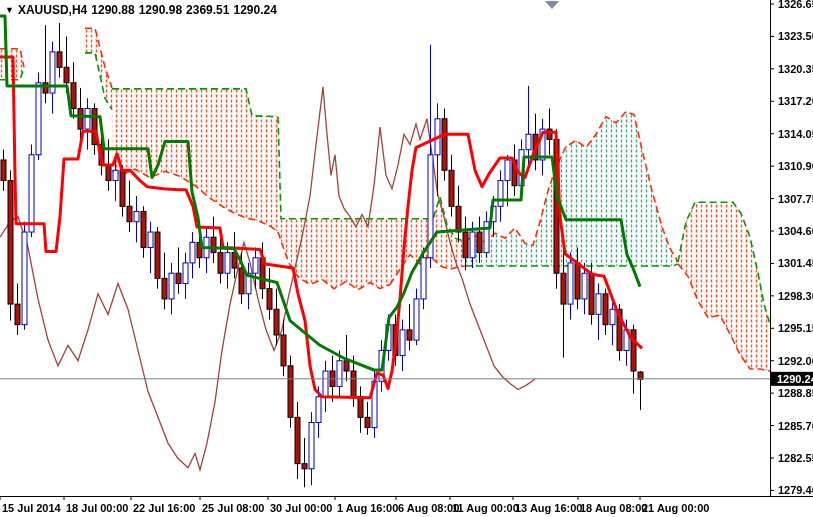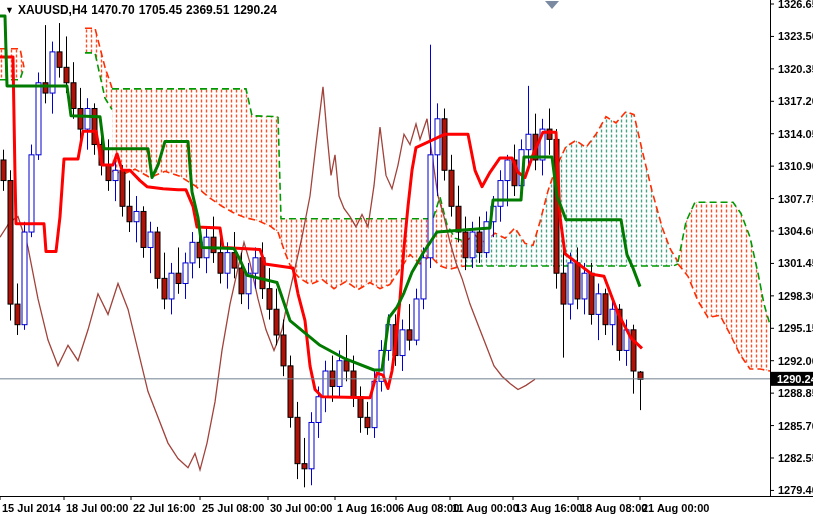--- a/index.html
+++ b/index.html
@@ -12,21 +12,21 @@
   svg{position:absolute;left:0;top:0;}
   text{font-family:"Liberation Sans",sans-serif;}
   .axis-label{font-size:11px;font-weight:bold;fill:#000;}
   .tag-text{font-size:11px;font-weight:bold;fill:#fff;}
 </style>
 </head>
 <body>
 
 <div id="app">
   <div id="quote-line">
-    <span id="quote-marker">▼</span><span>XAUUSD,H4</span><span>1470.70</span><span>1705.45</span><span>2369.51</span><span>1290.24</span>
+    <span id="quote-marker">▼</span><span>XAUUSD,H4</span><span>1290.88</span><span>1290.98</span><span>2369.51</span><span>1290.24</span>
   </div>
   <svg id="chart" width="813" height="517">
       <defs>
         <clipPath id="plotclip">
           <rect x="0" y="0" width="770" height="496"></rect>
         </clipPath>
         <pattern id="hOrange" width="5" height="5" patternUnits="userSpaceOnUse">
           <line x1="1.5" y1="0" x2="1.5" y2="5" stroke="#FF4D26" stroke-width="1.4" stroke-dasharray="2.4 2.0"></line>
         </pattern>
         <pattern id="hTeal" width="5" height="5" patternUnits="userSpaceOnUse">

